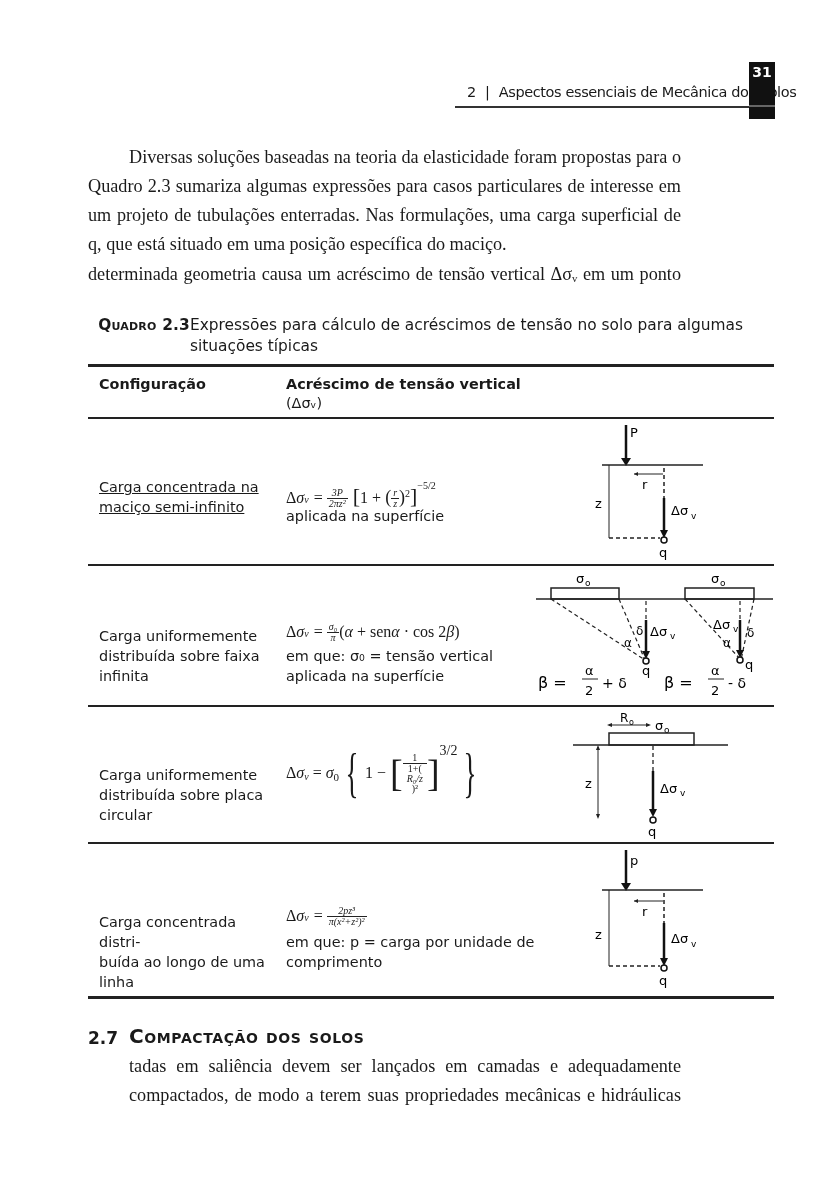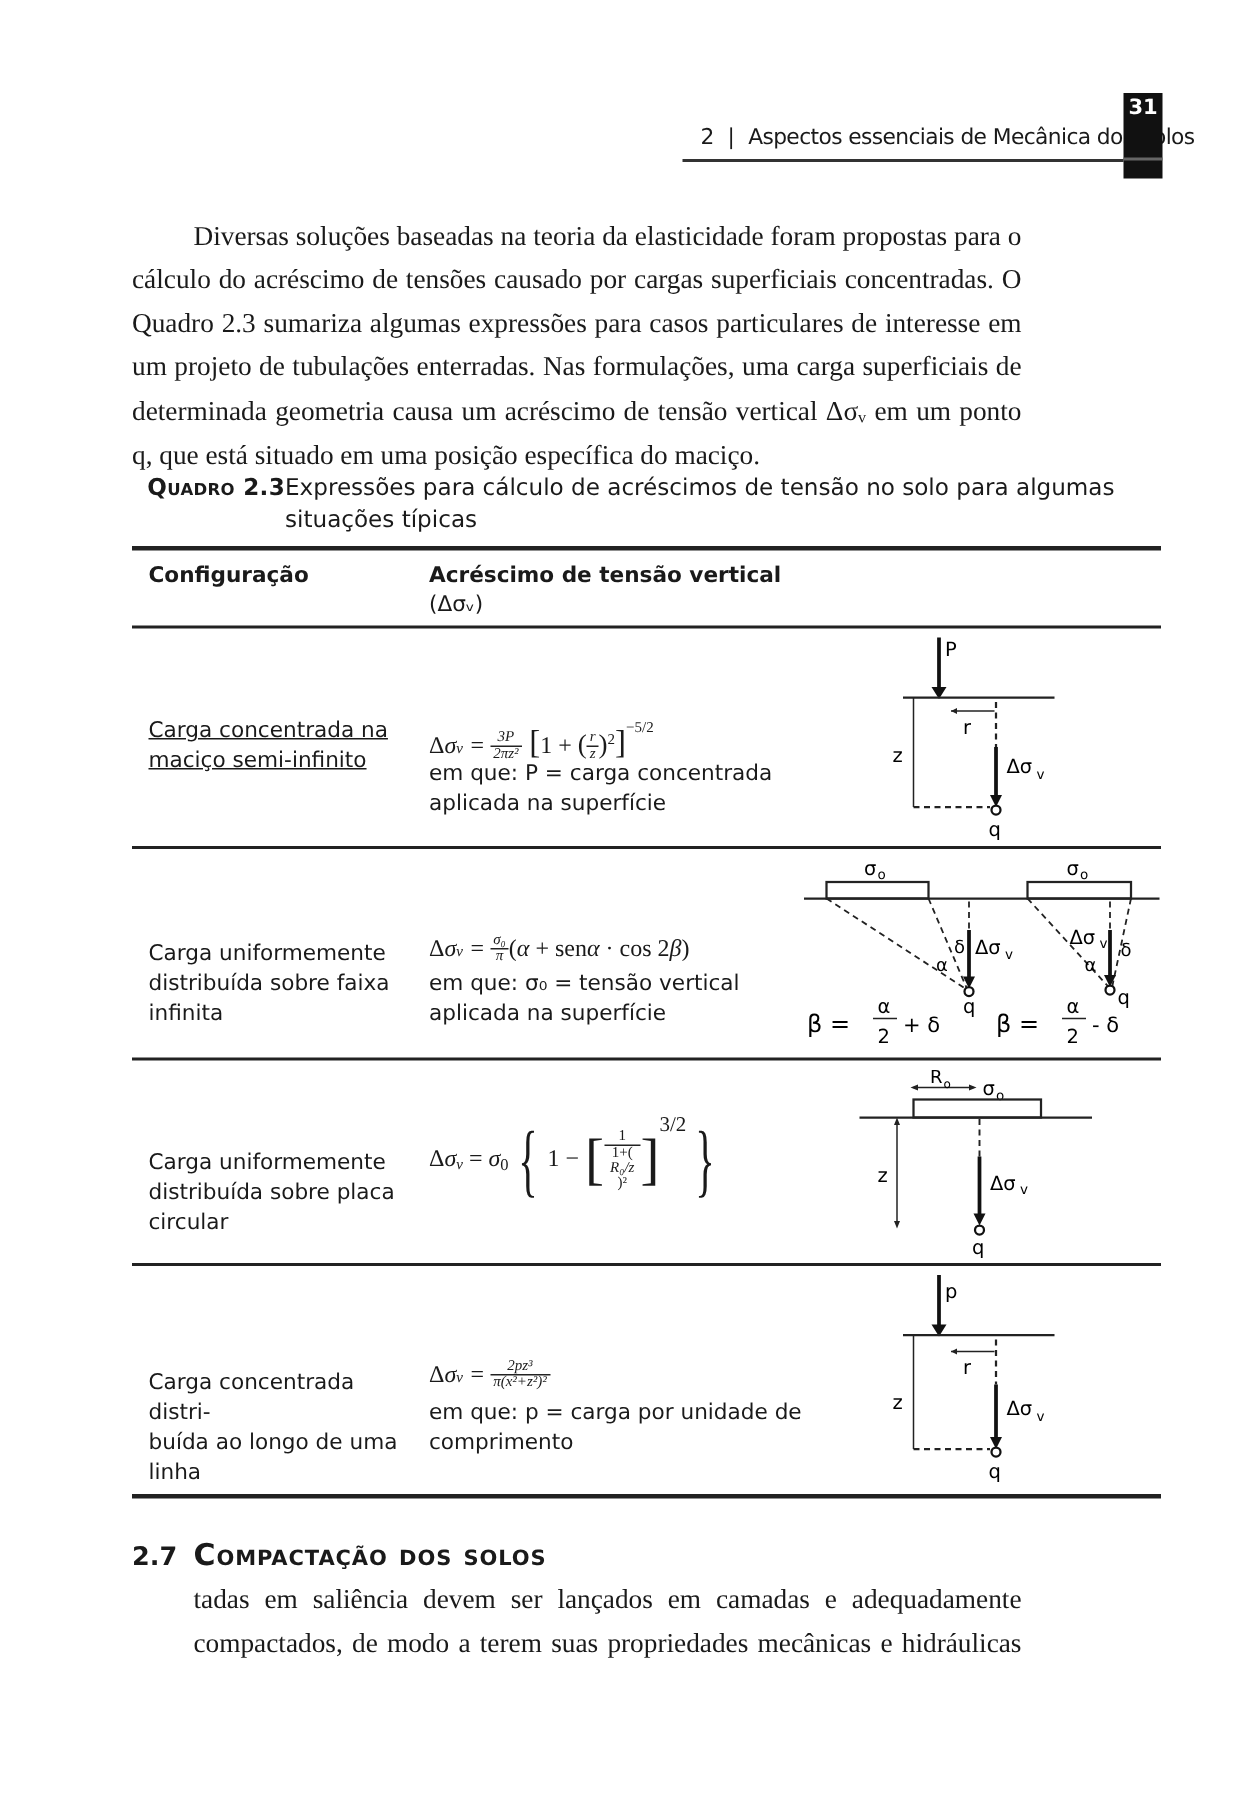--- a/index.html
+++ b/index.html
@@ -48,25 +48,24 @@
   <span>Aspectos essenciais de Mecânica dos Solos</span>
 </div>
 <div class="abs page-tab"></div>
 <div class="abs page-tab-line"></div>
 <div class="abs page-num sans">31</div>
 
 <div class="abs para first serif" style="top:143px;">
   <p style="text-align:justify;text-align-last:justify;">Diversas soluções baseadas na teoria da elasticidade foram propostas para o</p>
 </div>
 <div class="abs para serif" style="left:88px;width:593px;top:172px;">
-  <p style="text-align-last:justify;">cálculo do acréscimo de tensões causado por cargas superficiais concentradas. O</p>
   <p style="text-align-last:justify;">Quadro 2.3 sumariza algumas expressões para casos particulares de interesse em</p>
-  <p style="text-align-last:justify;">um projeto de tubulações enterradas. Nas formulações, uma carga superficiais de</p>
+  <p style="text-align-last:justify;">um projeto de tubulações enterradas. Nas formulações, uma carga superficial de</p>
+  <p>q, que está situado em uma posição específica do maciço.</p>
   <p style="text-align-last:justify;">determinada geometria causa um acréscimo de tensão vertical Δσᵥ em um ponto</p>
-  <p>q, que está situado em uma posição específica do maciço.</p>
 </div>
 
 <div class="abs caption sans">
   <span class="lab">Quadro 2.3</span><span class="txt">Expressões para cálculo de acréscimos de tensão no solo para algumas situações típicas</span>
 </div>
 
 <div class="abs rule" style="top:364px;height:3px;"></div>
 <div class="abs rule" style="top:417px;height:2px;"></div>
 <div class="abs rule" style="top:564px;height:2px;"></div>
 <div class="abs rule" style="top:705px;height:2px;"></div>
@@ -81,21 +80,20 @@
   <div>Carga concentrada na</div>
   <div>maciço semi-infinito</div>
 </div>
 <div class="abs fx sans" style="top:476px;">
   <div style="font-size:16px;height:30px;">
     <span class="mr">Δ</span><span class="m">σ</span><span class="m" style="font-size:10px;">v</span>
     <span class="mr"> = </span>
     <span class="frac m"><span class="num">3P</span><span>2πz²</span></span>
     <span class="mr" style="font-size:22px;">[</span><span class="mr">1 + </span><span class="mr" style="font-size:18px;">(</span><span class="frac m"><span class="num">r</span><span>z</span></span><span class="mr" style="font-size:18px;">)</span><span class="sup mr">2</span><span class="mr" style="font-size:22px;">]</span><span class="mr" style="font-size:10px;vertical-align:14px;text-align:center;">−5/2</span>
   </div>
-  <div>em que: P = carga concentrada</div>
   <div>aplicada na superfície</div>
 </div>
 <svg class="diag" style="left:585px;top:420px;" width="130" height="145">
   <line x1="41" y1="5" x2="41" y2="40" stroke="#111" stroke-width="2.5"></line>
   <polygon points="36,38 46,38 41,46" fill="#111"></polygon>
   <text x="45" y="17" font-size="13">P</text>
   <line x1="17" y1="45" x2="118" y2="45" stroke="#222" stroke-width="1.5"></line>
   <line x1="49" y1="54" x2="78" y2="54" stroke="#222" stroke-width="1"></line>
   <polygon points="49,54 53,52 53,56" fill="#222"></polygon>
   <text x="57" y="69" font-size="13">r</text>

